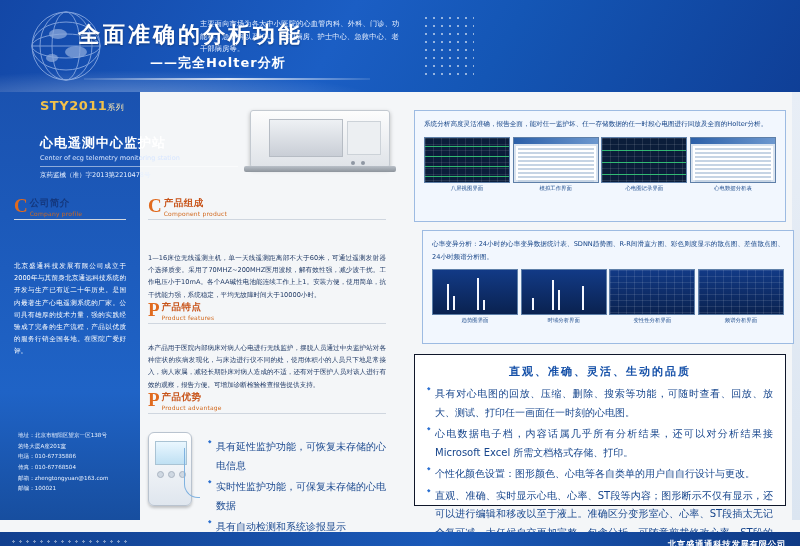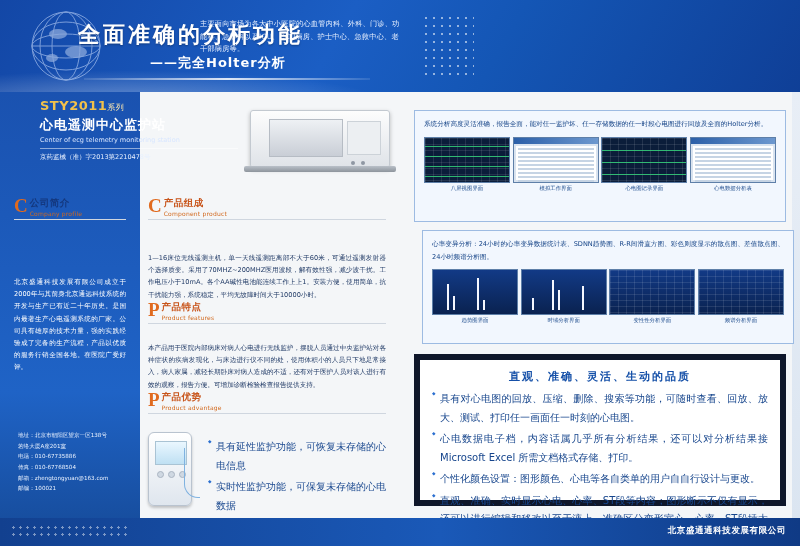--- a/index.html
+++ b/index.html
@@ -62,21 +62,21 @@
   
   .left-col {
     position:absolute; left:0; top:92px; width:140px; height:428px;
     background:linear-gradient(180deg,#1a52b0 0%, #1f63c6 70%, #174e9f 100%);
   }
   .product-name {
     position:absolute; left:40px; top:98px; width:210px; color:#fff;
   }
   .pn-model { font-size:13px; font-weight:bold; color:#f2c14a; letter-spacing:.5px;}
   .pn-model small { font-size:8px; color:#ffe9b0; font-weight:normal;}
-  .pn-cn { font-size:13px; font-weight:bold; margin-top:3px; letter-spacing:1px;}
+  .pn-cn { font-size:13px; font-weight:bold; margin-top:21px; letter-spacing:1px;}
   .pn-en { font-size:6.5px; color:#d8e6ff; margin-top:2px;}
   .pn-line { width:198px; height:1px; background:rgba(255,255,255,.5); margin-top:4px;}
   .pn-reg { font-size:6.5px; color:#e7f0ff; margin-top:4px;}
 
   
   .device {
     position:absolute; left:240px; top:94px; width:160px; height:82px;
   }
   .dev-body {
     position:absolute; left:10px; top:16px; width:140px; height:58px;
@@ -205,21 +205,21 @@
   .qp-item {
     font-size:10px; line-height:1.85; color:#16458c; text-align:justify;
     margin-bottom:3px; position:relative; padding-left:8px;
   }
   .qp-item:before {
     content:"◆"; position:absolute; left:0; top:0; font-size:4.6px; color:#2a6fd0;
   }
 
   
   .footer {
-    position:absolute; left:0; bottom:0; width:800px; height:28px;
+    position:absolute; left:0; bottom:0; width:800px; height:14px;
     background:linear-gradient(90deg,#12408f,#1a59b8 55%,#0f3a85);
     color:#fff;
   }
   .footer-txt {
     position:absolute; right:14px; top:7px; font-size:8.5px; font-weight:bold;
     letter-spacing:.6px;
   }
   .footer-dots {
     position:absolute; left:10px; top:6px; width:120px; height:14px;
     background-image:radial-gradient(circle, rgba(255,255,255,.45) 1px, transparent 1.1px);
@@ -286,21 +286,21 @@
 
   <div class="sec" style="left:14px; top:196px; width:112px;">
     <div class="sec-hd">
       <div class="sec-c">C</div>
       <div class="sec-tt">
         <div class="sec-cn">公司简介</div>
         <div class="sec-en">Company profile</div>
       </div>
     </div>
     <div class="sec-rule"></div>
-    <div class="body-text white-text" style="margin-top:56px;">北京盛通科技发展有限公司成立于2000年与其前身北京通远科技系统的开发与生产已有近二十年历史。是国内最著生产心电遥测系统的厂家。公司具有雄厚的技术力量，强的实践经验成了完备的生产流程，产品以优质的服务行销全国各地。在医院广受好评。</div>
+    <div class="body-text white-text" style="margin-top:40px;">北京盛通科技发展有限公司成立于2000年与其前身北京通远科技系统的开发与生产已有近二十年历史。是国内最著生产心电遥测系统的厂家。公司具有雄厚的技术力量，强的实践经验成了完备的生产流程，产品以优质的服务行销全国各地。在医院广受好评。</div>
   </div>
 
   <div class="sec" style="left:148px; top:196px; width:238px;">
     <div class="sec-hd">
       <div class="sec-c">C</div>
       <div class="sec-tt">
         <div class="sec-cn org">产品组成</div>
         <div class="sec-en">Component product</div>
       </div>
     </div>
@@ -448,21 +448,21 @@
       </div>
       <div class="thumb">
         <div class="thumb-img blue-img">
           <div class="ecg-grid"></div>
         </div>
         <div class="thumb-cap">频谱分析界面</div>
       </div>
     </div>
   </div>
 
-  <div class="panel" style="left:414px; top:354px; width:372px; height:152px; padding:9px 12px; border:6px solid #0f172a; background:#ffffff;">
+  <div class="panel" style="left:414px; top:354px; width:372px; height:152px; padding:9px 12px; border:1px solid #0f172a; background:#ffffff;">
     <div class="qp-title">直观、准确、灵活、生动的品质</div>
     <div class="qp-list">
       <div class="qp-item">具有对心电图的回放、压缩、删除、搜索等功能，可随时查看、回放、放大、测试、打印任一画面任一时刻的心电图。</div>
       <div class="qp-item">心电数据电子档，内容话属几乎所有分析结果，还可以对分析结果接Microsoft Excel 所需文档格式存储、打印。</div>
       <div class="qp-item">个性化颜色设置：图形颜色、心电等各自类单的用户自自行设计与更改。</div>
       <div class="qp-item">直观、准确、实时显示心电、心率、ST段等内容；图形断示不仅有显示，还可以进行编辑和移改以至于液上。准确区分变形室心、心率、ST段插太无记全复可减。太任候自交更加完整，包含分析，可随意剪裁修改心率、ST段的报警提醒值。</div>
     </div>
   </div>
 
   <div class="footer">

